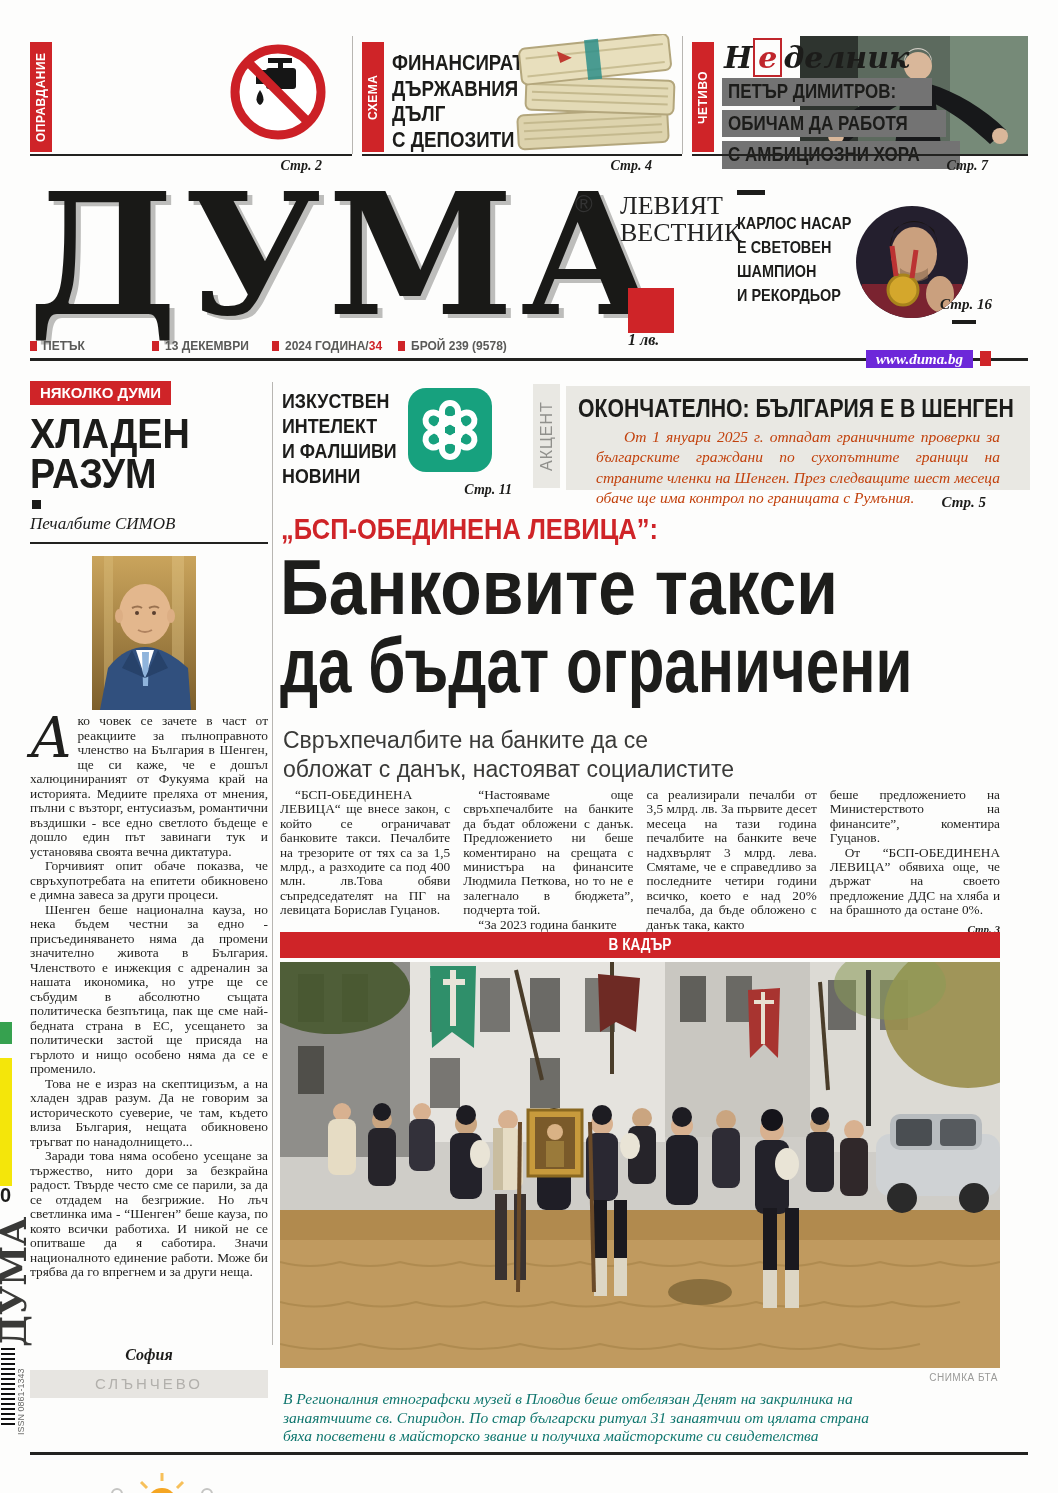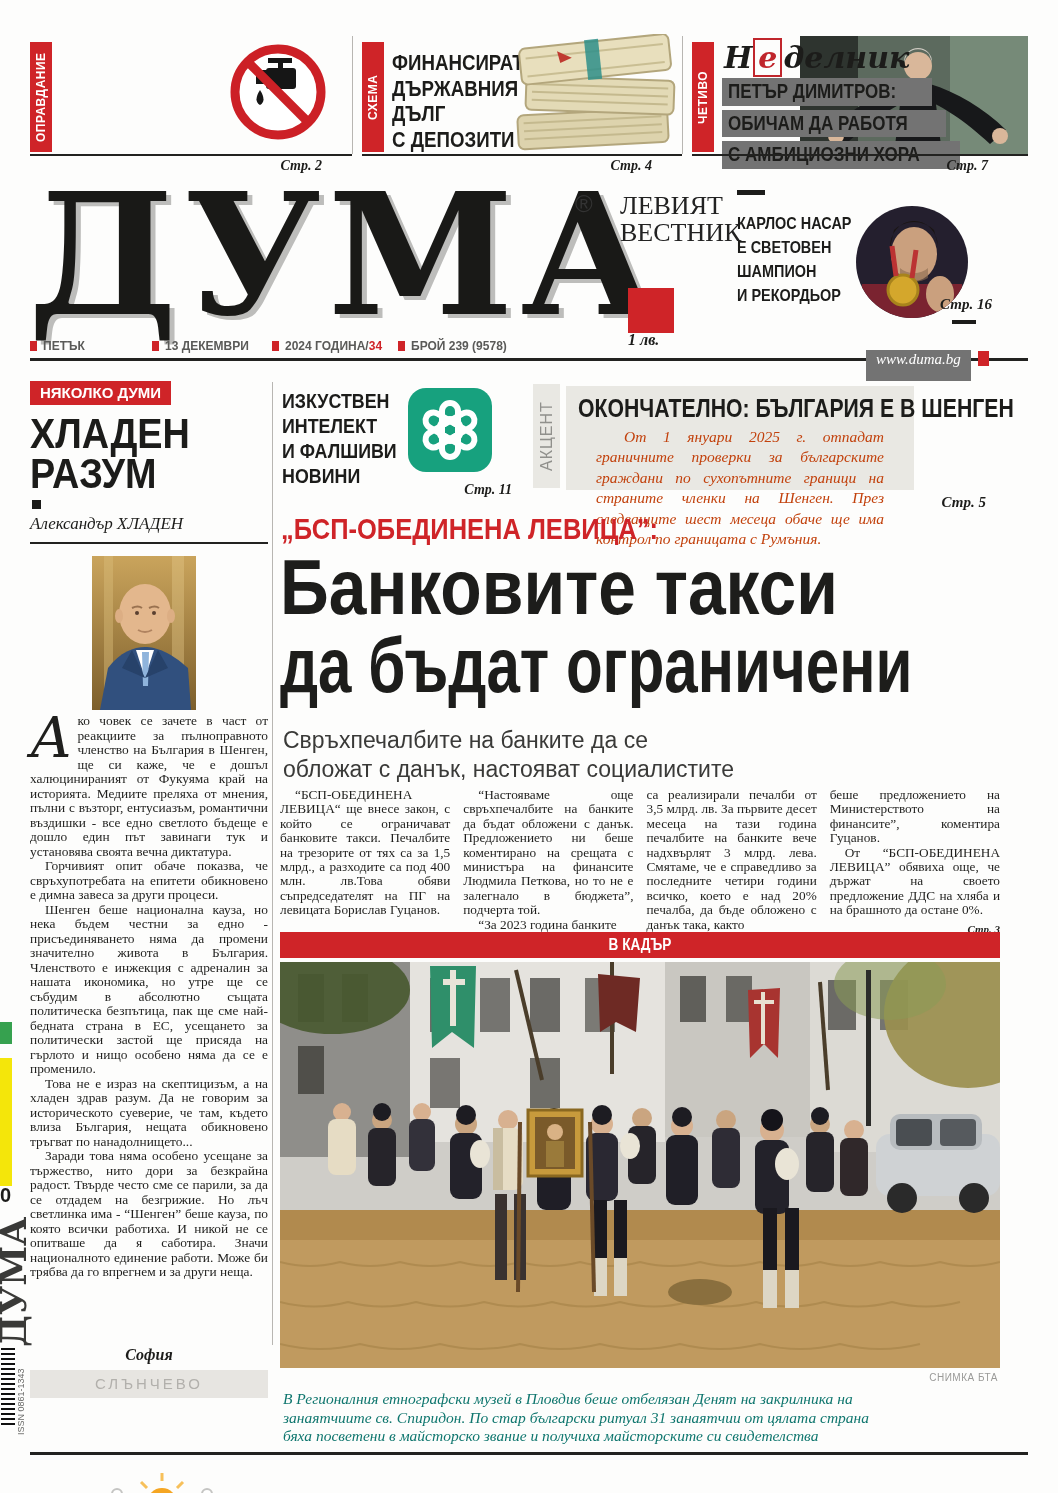--- a/index.html
+++ b/index.html
@@ -159,40 +159,40 @@
   <div class="abs pageref" style="left:940px;top:296px;font-size:15px;">Стр. 16</div>
   <div class="abs" style="left:952px;top:320px;width:24px;height:4px;background:#1c1c1a;"></div>
 
   <div class="abs dl-item" style="left:30px;top:339px;"><span class="dl-sq"></span><span>ПЕТЪК</span></div>
   <div class="abs dl-item" style="left:152px;top:339px;"><span class="dl-sq"></span><span>13 ДЕКЕМВРИ</span></div>
   <div class="abs dl-item" style="left:272px;top:339px;"><span class="dl-sq"></span><span>2024 ГОДИНА/</span><span style="color:#cf2428;">34</span></div>
   <div class="abs dl-item" style="left:398px;top:339px;"><span class="dl-sq"></span><span>БРОЙ 239 (9578)</span></div>
   <div class="abs serif" style="left:628px;top:331px;font-style:italic;font-weight:bold;font-size:16px;">1 лв.</div>
   <div class="abs rule" style="left:30px;top:358px;width:998px;height:3px;"></div>
   <div class="abs" style="left:866px;top:350px;">
-    <span class="serif" style="background:#737373;color:#fff;font-style:italic;font-weight:normal;font-size:15px;padding:1px 10px 14px;">www.duma.bg</span>
+    <span class="serif" style="background:#6d28d9;color:#fff;font-style:italic;font-weight:bold;font-size:15px;padding:1px 10px 1px;">www.duma.bg</span>
     <span style="display:inline-block;width:11px;height:15px;background:#cf2428;vertical-align:-2px;margin-left:3px;"></span>
   </div>
 
   <div class="abs" style="left:0;top:1022px;width:12px;height:22px;background:#36a14f;"></div>
   <div class="abs" style="left:0;top:1058px;width:12px;height:128px;background:#f4e60a;"></div>
   <div class="abs" style="left:0;top:1184px;font-weight:bold;font-size:20px;">0</div>
   <div class="abs" style="left:-8px;top:1235px;height:112px;writing-mode:vertical-rl;transform:rotate(180deg);font-family:'DejaVu Serif',serif;font-weight:bold;font-size:36px;color:#3a3a38;">ДУМА</div>
   <div class="abs" style="left:1px;top:1348px;width:14px;height:80px;background:repeating-linear-gradient(180deg,#111 0 2px,#fff 2px 5px);"></div>
   <div class="abs" style="left:16px;top:1345px;height:90px;writing-mode:vertical-rl;transform:rotate(180deg);font-size:9px;color:#6a6a68;">ISSN 0861-1343</div>
 
   <div class="abs" style="left:30px;top:384px;">
     <span style="background:#cf2428;color:#fff;font-weight:bold;font-size:15px;padding:3px 10px 4px;">НЯКОЛКО ДУМИ</span>
   </div>
   <div class="abs opinion-title" style="left:30px;top:414px;">
     <div><span class="cond" style="transform:scaleX(.9);">ХЛАДЕН</span></div>
     <div><span class="cond" style="transform:scaleX(.9);">РАЗУМ</span></div>
   </div>
   <div class="abs" style="left:32px;top:500px;width:9px;height:9px;background:#1c1c1a;"></div>
-  <div class="abs serif" style="left:30px;top:514px;font-style:italic;font-size:17px;">Александър ХЛАДЕН</div>
+  <div class="abs serif" style="left:30px;top:514px;font-style:italic;font-size:17px;">Печалбите СИМОВ</div>
   <div class="abs rule" style="left:30px;top:542px;width:238px;height:2px;"></div>
 
   <div class="abs" style="left:92px;top:556px;">
     <svg width="104" height="154" viewBox="0 0 104 154">
       <defs>
           <linearGradient id="gbg" x1="0" y1="0" x2="0" y2="1">
         <stop offset="0" stop-color="#caa45c"></stop>
             <stop offset="1" stop-color="#7d5f2c"></stop>
           </linearGradient>
         </defs>
@@ -276,21 +276,21 @@
         <rect x="-8" y="-27" width="16" height="38" rx="8" transform="rotate(120)"></rect>
         <rect x="-8" y="-27" width="16" height="38" rx="8" transform="rotate(180)"></rect>
         <rect x="-8" y="-27" width="16" height="38" rx="8" transform="rotate(240)"></rect>
         <rect x="-8" y="-27" width="16" height="38" rx="8" transform="rotate(300)"></rect>
       </g>
     </svg>
   </div>
   <div class="abs pageref" style="left:280px;top:482px;width:232px;text-align:right;">Стр. 11</div>
 
   <div class="abs vgray" style="left:533px;top:384px;width:27px;height:104px;">АКЦЕНТ</div>
-  <div class="abs panel" style="left:566px;top:386px;width:348px;height:104px;">
+  <div class="abs panel" style="left:566px;top:386px;width:464px;height:104px;">
     <div style="margin:8px 12px 0;font-weight:bold;font-size:25px;"><span class="cond">ОКОНЧАТЕЛНО: БЪЛГАРИЯ Е В ШЕНГЕН</span></div>
     <div class="serif" style="margin:4px 30px 0;font-style:italic;font-size:15.5px;line-height:1.32;text-align:justify;text-indent:28px;color:#c2410c;">От 1 януари 2025 г. отпадат граничните проверки за българските граждани по сухопътните граници на страните членки на Шенген. През следващите шест месеца обаче ще има контрол по границата с Румъния.</div>
   </div>
   <div class="abs pageref" style="left:566px;top:494px;width:420px;text-align:right;font-size:15px;">Стр. 5</div>
 
   <div class="abs" style="left:281px;top:512px;font-weight:bold;font-size:30px;color:#cf2428;"><span class="cond">„БСП-ОБЕДИНЕНА ЛЕВИЦА”:</span></div>
   <div class="abs" style="left:280px;top:548px;font-weight:bold;font-size:77px;line-height:78px;color:#1d1d1b;">
     <div><span class="cond" style="transform:scaleX(.88);">Банковите такси</span></div>
     <div><span class="cond" style="transform:scaleX(.78);">да бъдат ограничени</span></div>
   </div>

